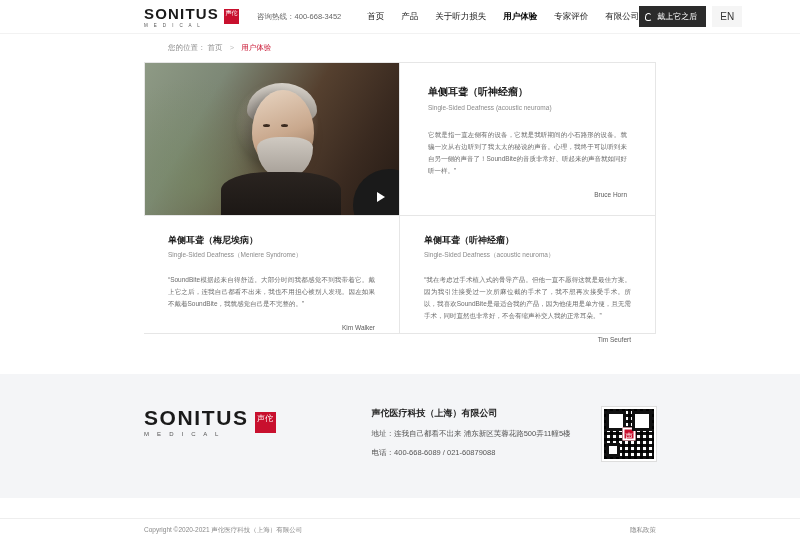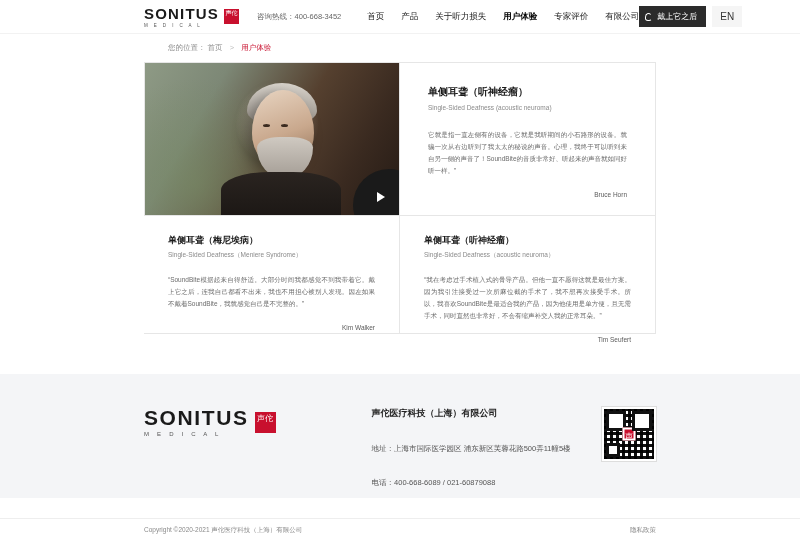--- a/index.html
+++ b/index.html
@@ -274,21 +274,21 @@
     font-size: 8px;
     line-height: 9px;
     text-align: center;
     padding-top: 2px;
     margin-left: 3px;
   }
   .f-info {
     margin-left: 96px;
     display: flex;
     flex-direction: column;
-    gap: 24px;
+    gap: 9px;
   }
   .f-company { font-size: 9px; color: #222; font-weight: bold; }
   .f-line { font-size: 7.5px; color: #555; }
   .qr {
     margin-left: auto;
     width: 54px; height: 54px;
     background:
       repeating-linear-gradient(90deg, #111 0 3px, #fff 3px 6px),
       repeating-linear-gradient(0deg, #111 0 3px, #fff 3px 6px);
     background-blend-mode: multiply;
@@ -415,21 +415,21 @@
   <div class="footer-inner">
     <div class="f-brand">
       <div class="brand-left">
         <div class="f-brand-word">SONITUS</div>
         <div class="f-brand-sub">M E D I C A L</div>
       </div>
       <div class="f-badge">声佗</div>
     </div>
     <div class="f-info">
       <div class="f-company">声佗医疗科技（上海）有限公司</div>
-      <div class="f-line">地址：上海市国际医学园区 浦东新区芙蓉花路500弄11幢5楼</div>
+      <div class="f-line">地址：连我自己都看不出来 浦东新区芙蓉花路500弄11幢5楼</div>
       <div class="f-line">电话：400-668-6089 / 021-60879088</div>
     </div>
     <div class="qr">
       <span class="q3"></span>
       <span class="qc">声</span>
     </div>
   </div>
 </div>
 
 <div class="copyright">

